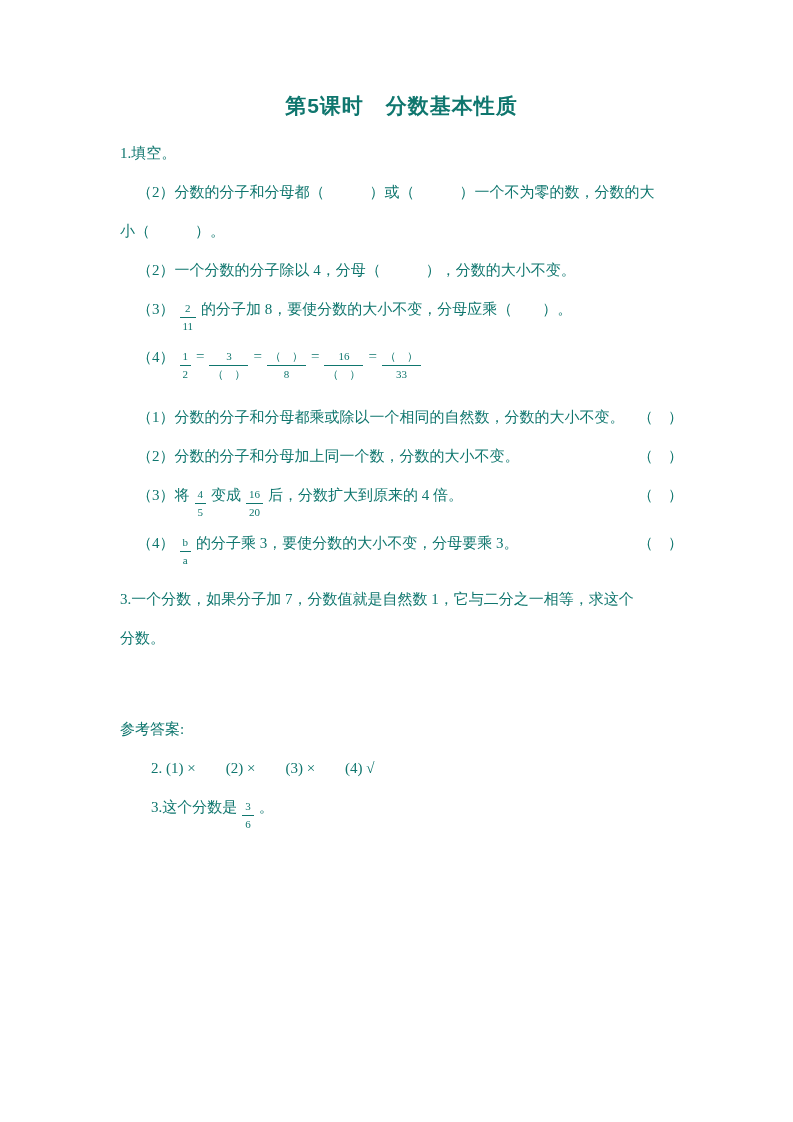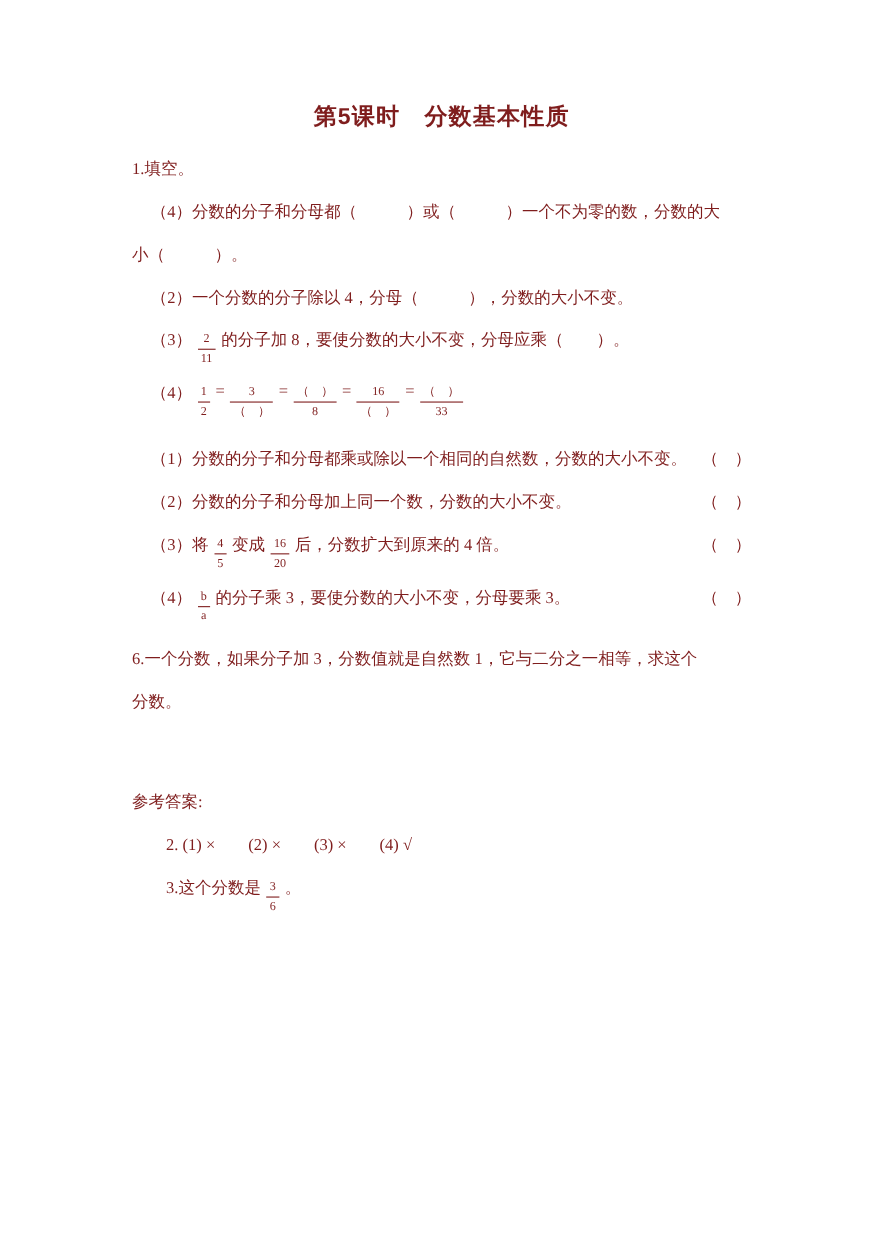--- a/index.html
+++ b/index.html
@@ -3,21 +3,21 @@
 <meta charset="utf-8">
 <style>
   * { margin: 0; padding: 0; box-sizing: border-box; }
   html, body { background: #ffffff; }
   .page {
     position: relative;
     width: 793px;
     height: 1122px;
     margin: 0 auto;
     background: #ffffff;
-    color: #7f1d1d;
+    color: #0f766e;
     padding: 92px 110px 40px 120px;
     font-family: "Liberation Serif", "DejaVu Serif", serif;
     font-size: 15px;
     overflow: hidden;
   }
   .title {
     text-align: center;
     font-family: "Liberation Sans", "DejaVu Sans", sans-serif;
     font-weight: bold;
     font-size: 21px;
@@ -56,21 +56,21 @@
 
 <div class="page">
   <h1 class="title">第5课时　分数基本性质</h1>
 
   <div class="section section-q1">
     <div class="line indent-0">
         <span>1.填空。</span>
       </div>
     <div>
         <div class="line indent-1">
-          <span>（4）分数的分子和分母都（　　　）或（　　　）一个不为零的数，分数的大</span>
+          <span>（2）分数的分子和分母都（　　　）或（　　　）一个不为零的数，分数的大</span>
         </div>
         <div class="line indent-0">
           <span>小（　　　）。</span>
         </div>
         <div class="line indent-1">
           <span>（2）一个分数的分子除以 4，分母（　　　），分数的大小不变。</span>
         </div>
         <div class="line indent-1 has-frac">
           <span>（3）</span>
           <span class="frac">
@@ -141,21 +141,21 @@
           </span>
           <span>的分子乘 3，要使分数的大小不变，分母要乘 3。</span>
           <span class="answer">（　）</span>
         </div>
       </div>
   </div>
 
   <div class="section section-q3">
     <div>
         <div class="line indent-0">
-          <span>6.一个分数，如果分子加 3，分数值就是自然数 1，它与二分之一相等，求这个</span>
+          <span>3.一个分数，如果分子加 7，分数值就是自然数 1，它与二分之一相等，求这个</span>
         </div>
         <div class="line indent-0">
           <span>分数。</span>
         </div>
       </div>
   </div>
 
   <div class="section section-answers">
     <div class="line indent-0">
         <span>参考答案:</span>

